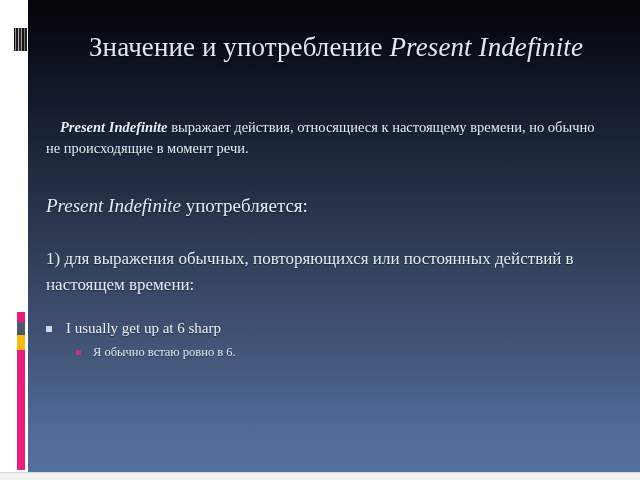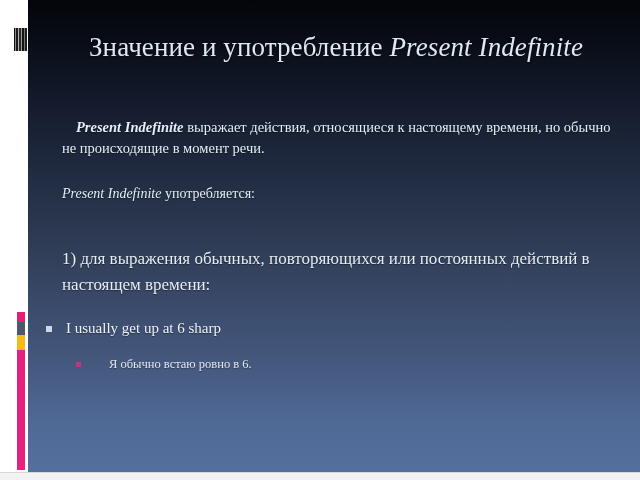--- a/index.html
+++ b/index.html
@@ -122,38 +122,37 @@
     color: #dde9f3;
     letter-spacing: 0.1px;
     text-shadow: 0 1px 2px rgba(0,0,0,0.55);
   }
   .title .en { font-style: italic; }
 
   .para {
     position: absolute;
     color: #e6eef6;
     text-shadow: 0 1px 1px rgba(0,0,0,0.45);
-    margin-left: 16px;
   }
 
   .para-1 {
     left: 18px;
     top: 117px;
     width: 560px;
     font-size: 14.5px;
     line-height: 1.45;
     text-indent: 14px;
   }
   .para-1 .bi { font-weight: bold; font-style: italic; }
 
   .para-2 {
     left: 18px;
-    top: 184px;
+    top: 192px;
     width: 560px;
-    font-size: 14px;
+    font-size: 19px;
     line-height: 1.45;
   }
   .para-2 .it { font-style: italic; }
 
   .para-3 {
     left: 18px;
     top: 246px;
     width: 578px;
     font-size: 17px;
     line-height: 1.50;
@@ -179,25 +178,24 @@
   .bullet-l1 .text {
     font-size: 15px;
     color: #eef4fa;
     text-shadow: 0 1px 1px rgba(0,0,0,0.45);
     line-height: 1.3;
   }
 
   .bullet-l2 {
     position: absolute;
     left: 48px;
-    top: 356px;
+    top: 344px;
     width: 500px;
     display: flex;
     align-items: flex-start;
-    gap: 16px;
   }
   .bullet-l2 .marker {
     width: 5px;
     height: 5px;
     background: #c2357f;
     margin-top: 6px;
     margin-right: 12px;
     flex: 0 0 auto;
   }
   .bullet-l2 .text {

